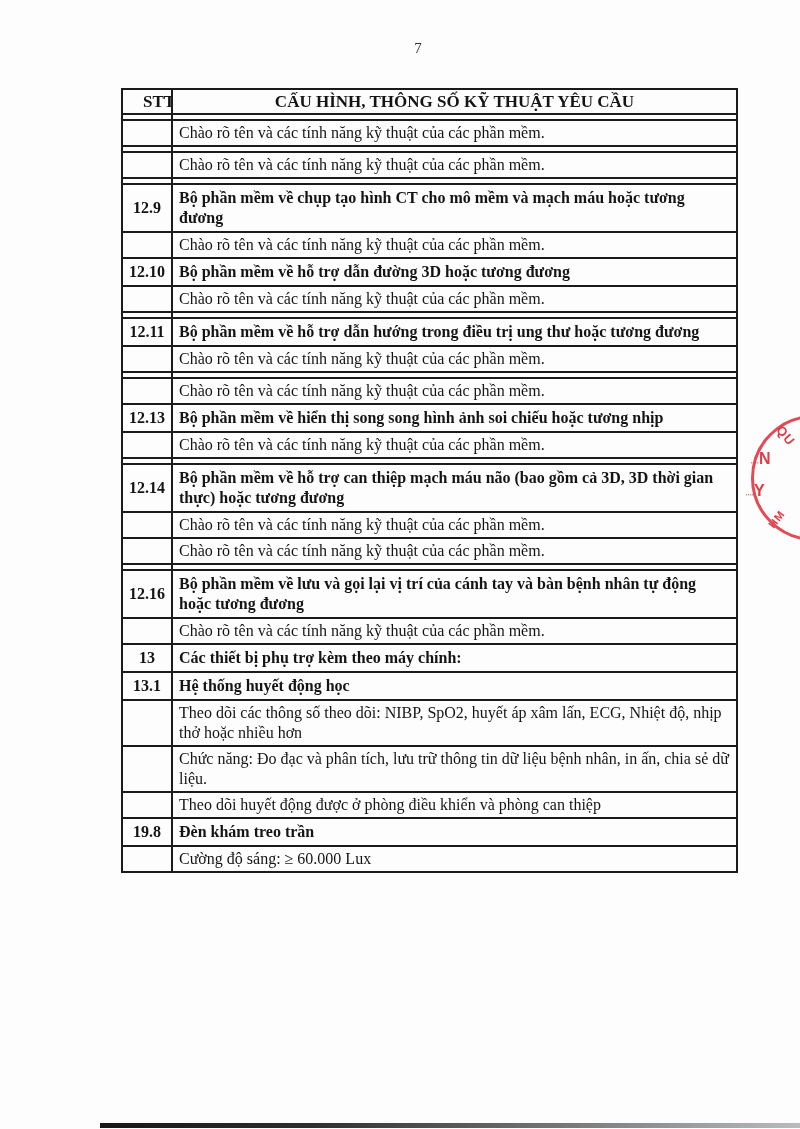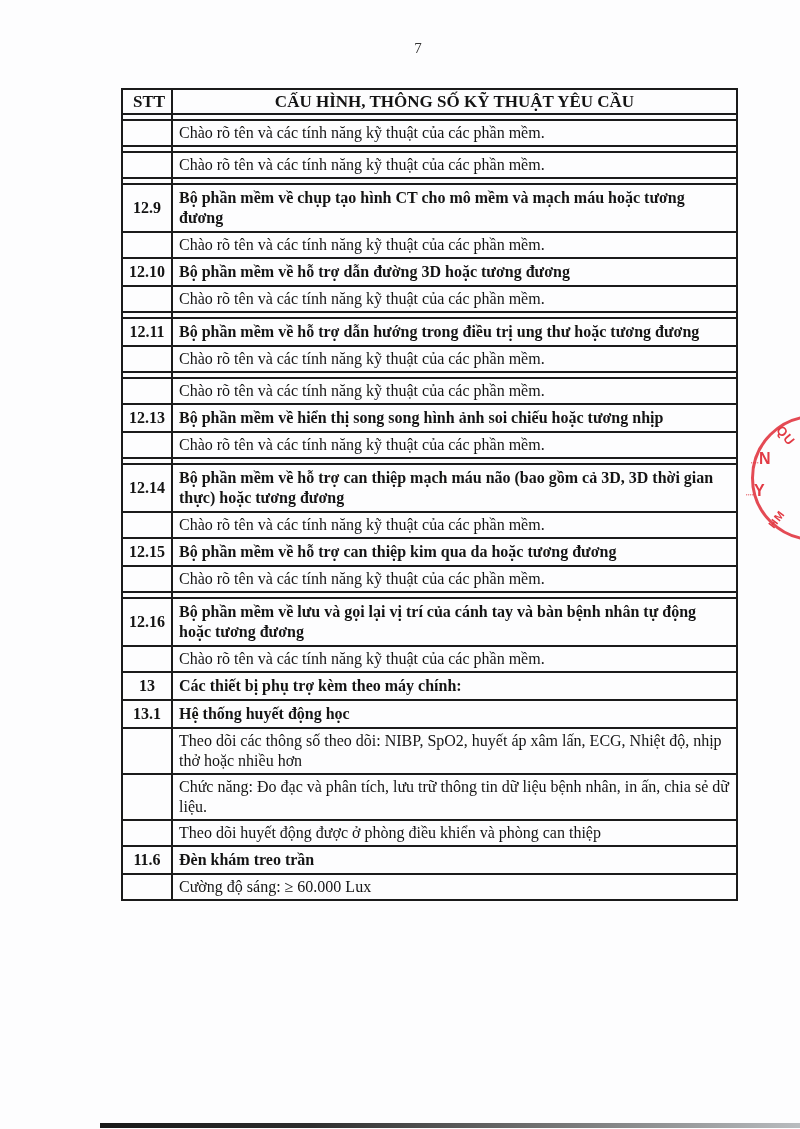--- a/index.html
+++ b/index.html
@@ -16,21 +16,21 @@
   .table-wrap{position:absolute;left:121px;top:88px;width:617px;}
   table.spec{
     border-collapse:collapse;width:100%;
     font-size:16px;color:#141414;table-layout:fixed;
   }
   table.spec th, table.spec td{
     border:2px solid #1b1b1b;
     padding:2px 6px;line-height:20px;vertical-align:middle;
     overflow:hidden;
   }
-  table.spec th{font-size:17px;padding:1px 10px;line-height:21px;}
+  table.spec th{font-size:17px;padding:1px 20px;line-height:21px;}
   col.c-stt{width:50px;}
   td.stt{text-align:center;font-weight:bold;padding:2px 1px;}
   tr.item td.spec-cell{font-weight:bold;padding:3px 6px;}
   tr.desc td.spec-cell{font-weight:normal;}
   tr.spacer td{height:4px;padding:0;line-height:4px;font-size:2px;}
   
   .stamp{
     position:absolute;right:0;top:408px;width:58px;height:146px;
     overflow:hidden;pointer-events:none;
   }
@@ -144,24 +144,20 @@
           <td class="spec-cell"></td>
         </tr>
         <tr class="item">
           <td class="stt">12.14</td>
           <td class="spec-cell">Bộ phần mềm về hỗ trợ can thiệp mạch máu não (bao gồm cả 3D, 3D thời gian thực) hoặc tương đương</td>
         </tr>
         <tr class="desc">
           <td class="stt"></td>
           <td class="spec-cell">Chào rõ tên và các tính năng kỹ thuật của các phần mềm.</td>
         </tr>
-        <tr class="item">
-          <td class="stt">12.15</td>
-          <td class="spec-cell">Bộ phần mềm về hỗ trợ can thiệp kim qua da hoặc tương đương</td>
-        </tr>
         <tr class="desc">
           <td class="stt"></td>
           <td class="spec-cell">Chào rõ tên và các tính năng kỹ thuật của các phần mềm.</td>
         </tr>
         <tr class="spacer">
           <td class="stt"></td>
           <td class="spec-cell"></td>
         </tr>
         <tr class="item">
           <td class="stt">12.16</td>
@@ -185,21 +181,21 @@
         </tr>
         <tr class="desc">
           <td class="stt"></td>
           <td class="spec-cell">Chức năng: Đo đạc và phân tích, lưu trữ thông tin dữ liệu bệnh nhân, in ấn, chia sẻ dữ liệu.</td>
         </tr>
         <tr class="desc">
           <td class="stt"></td>
           <td class="spec-cell">Theo dõi huyết động được ở phòng điều khiển và phòng can thiệp</td>
         </tr>
         <tr class="item">
-          <td class="stt">11.6</td>
+          <td class="stt">19.8</td>
           <td class="spec-cell">Đèn khám treo trần</td>
         </tr>
         <tr class="desc">
           <td class="stt"></td>
           <td class="spec-cell">Cường độ sáng: ≥ 60.000 Lux</td>
         </tr>
       </tbody>
   </table>
 </div>
 

